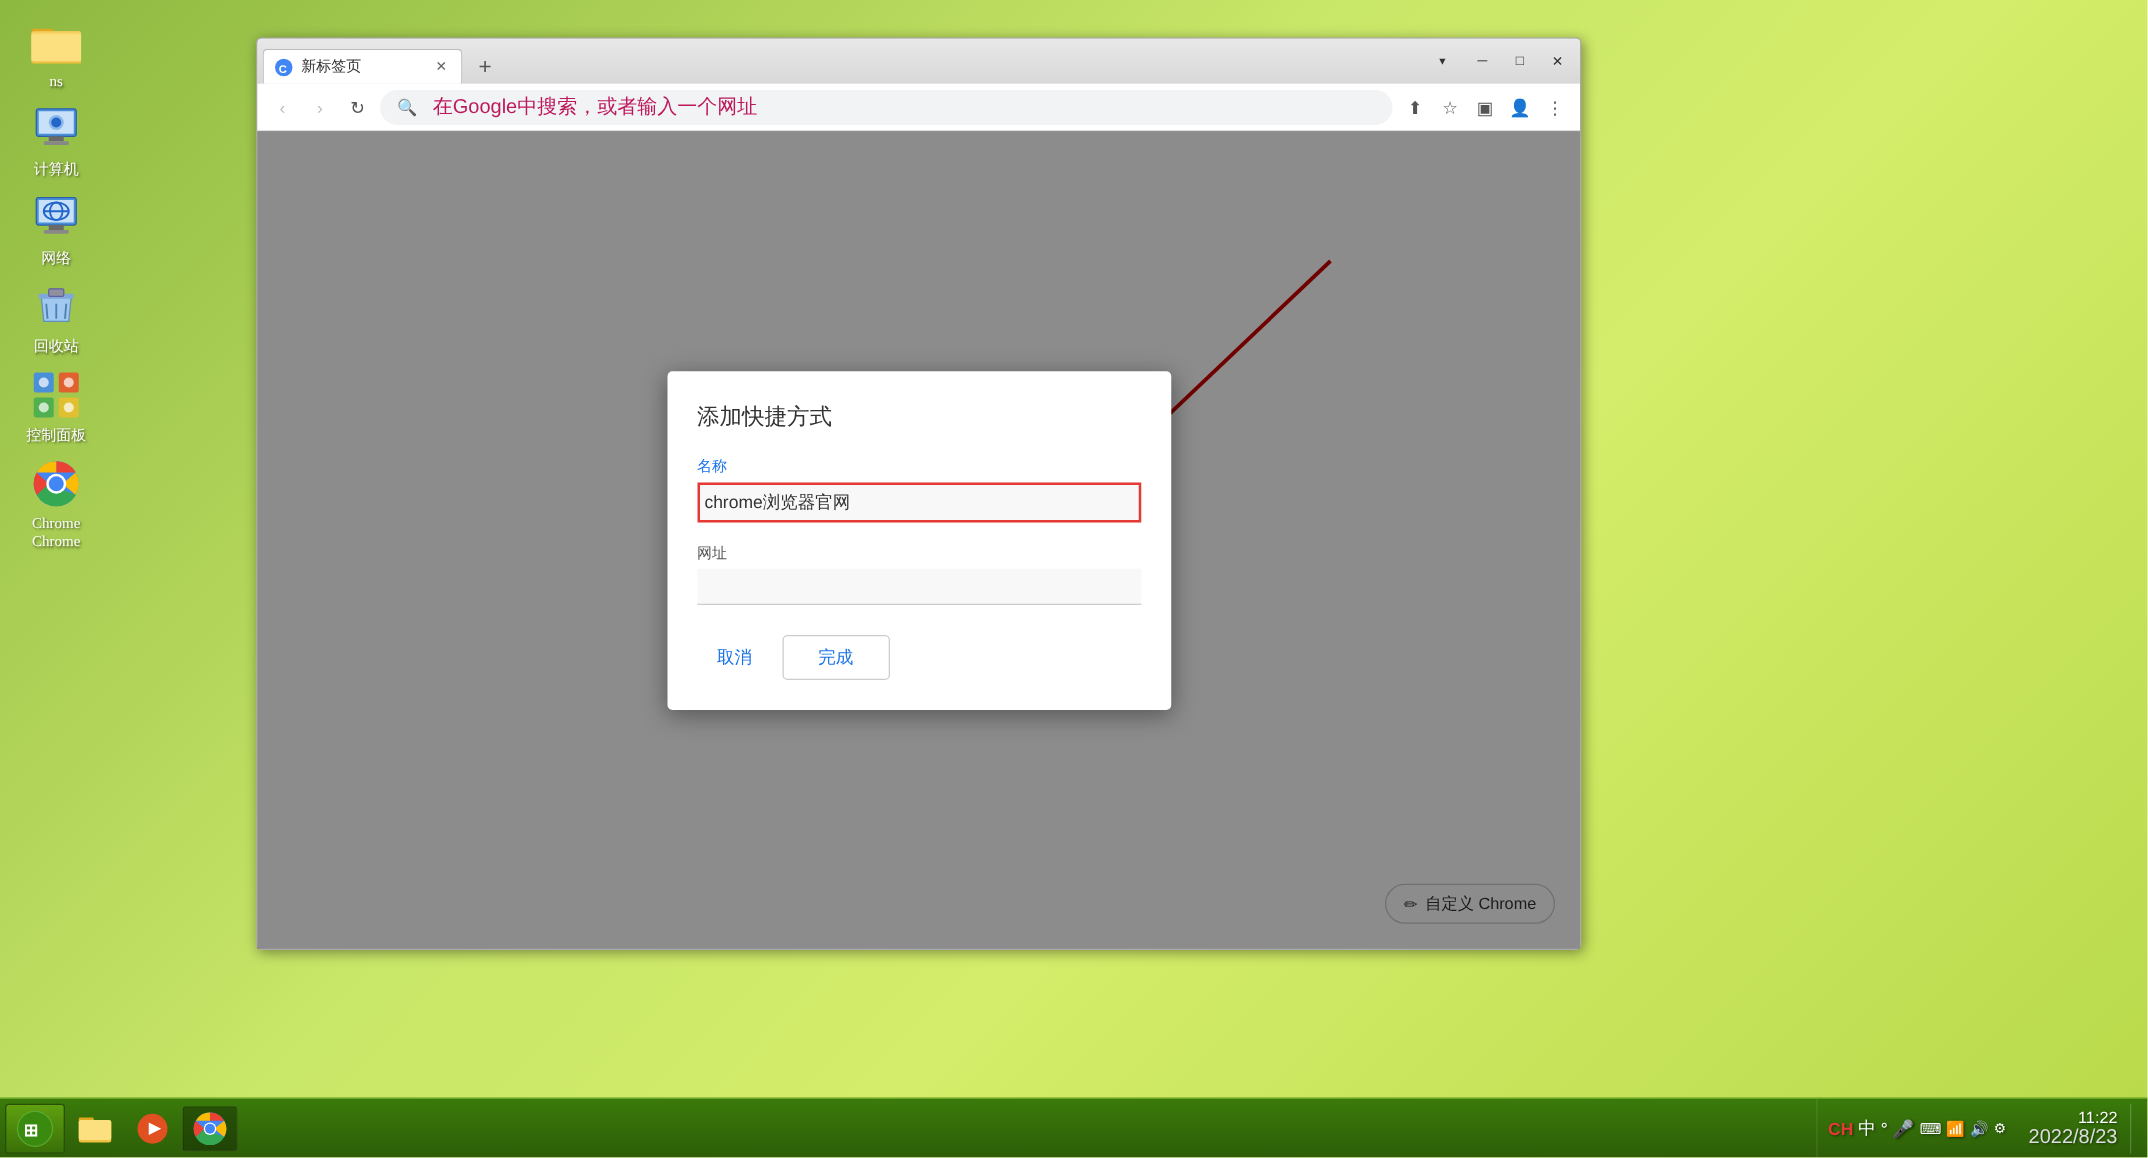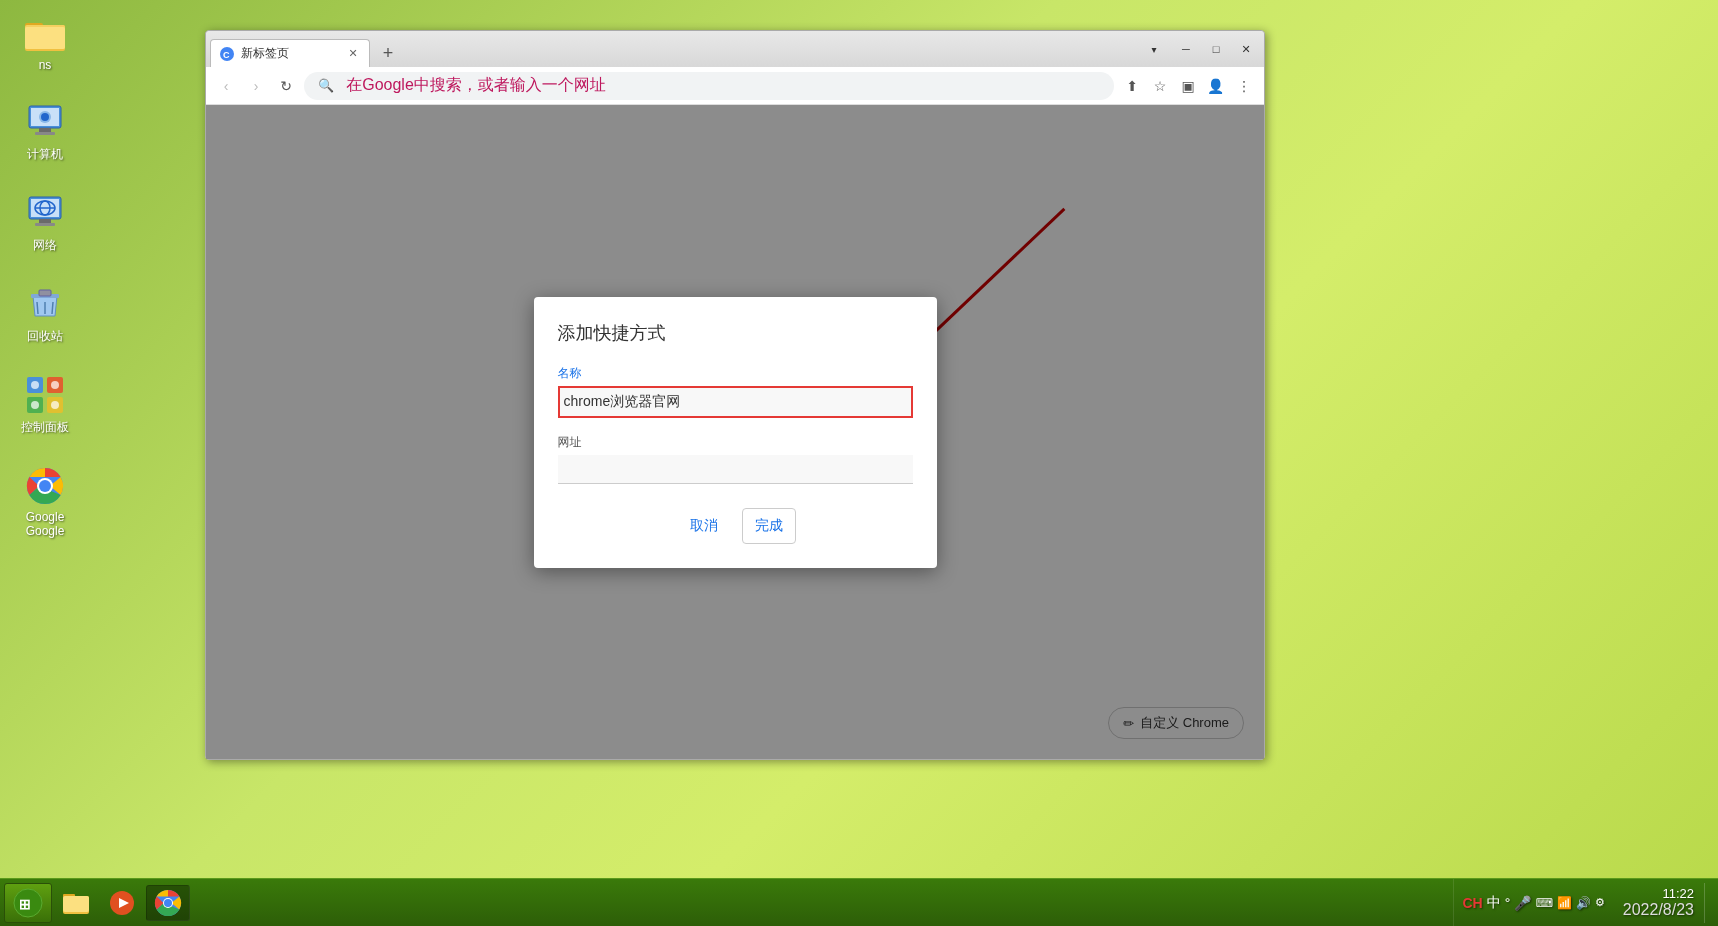--- a/index.html
+++ b/index.html
@@ -12,21 +12,22 @@
       position: relative;
     }
 
     
     .desktop-icons {
       position: absolute;
       top: 10px;
       left: 10px;
       display: flex;
       flex-direction: column;
-      gap: 22px;
+      gap: 2px;
+      font-family: Liberation Serif, serif;
     }
     .desktop-icon {
       display: flex;
       flex-direction: column;
       align-items: center;
       width: 70px;
       cursor: pointer;
       padding: 4px;
     }
     .desktop-icon .icon-img {
@@ -324,35 +325,35 @@
       flex: 1;
       padding: 6px 4px;
       font-size: 14px;
       color: #333;
       background: #f8f8f8;
       border: 2px solid #e53935;
       outline: none;
     }
     .dialog-buttons {
       display: flex;
-      justify-content: center;
+      justify-content: flex-start;
       gap: 8px;
       margin-top: 24px;
     }
     .btn-cancel {
       padding: 8px 16px;
       font-size: 14px;
       color: #1a73e8;
       background: none;
       border: none;
       border-radius: 4px;
       cursor: pointer;
     }
     .btn-done {
-      padding: 8px 12px;
+      padding: 8px 28px;
       font-size: 14px;
       color: #1a73e8;
       background: none;
       border: 1px solid #ccc;
       border-radius: 4px;
       cursor: pointer;
     }
 
     
     .taskbar {
@@ -514,21 +515,21 @@
           <circle cx="20" cy="20" r="18" fill="#4285F4"></circle>
           <path d="M20 2 A18 18 0 0 1 35.6 11 L20 11 Z" fill="#EA4335"></path>
           <path d="M35.6 11 A18 18 0 0 1 35.6 29 L25 20 Z" fill="#FBBC05"></path>
           <path d="M35.6 29 A18 18 0 0 1 4.4 29 L14 20 Z" fill="#34A853"></path>
           <path d="M4.4 29 A18 18 0 0 1 4.4 11 L14 20 Z" fill="#EA4335"></path>
           <path d="M4.4 11 A18 18 0 0 1 20 2 L20 11 Z" fill="#FBBC05"></path>
           <circle cx="20" cy="20" r="8" fill="#fff"></circle>
           <circle cx="20" cy="20" r="6" fill="#4285F4"></circle>
         </svg>
       </div>
-      <span class="icon-label">Google Google</span>
+      <span class="icon-label">Chrome Chrome</span>
     </div>
   </div>
 
   <div class="browser-window">
 
     <div class="title-bar">
       <div class="tab-bar">
 
         <div class="tab">
           <div class="tab-favicon">

